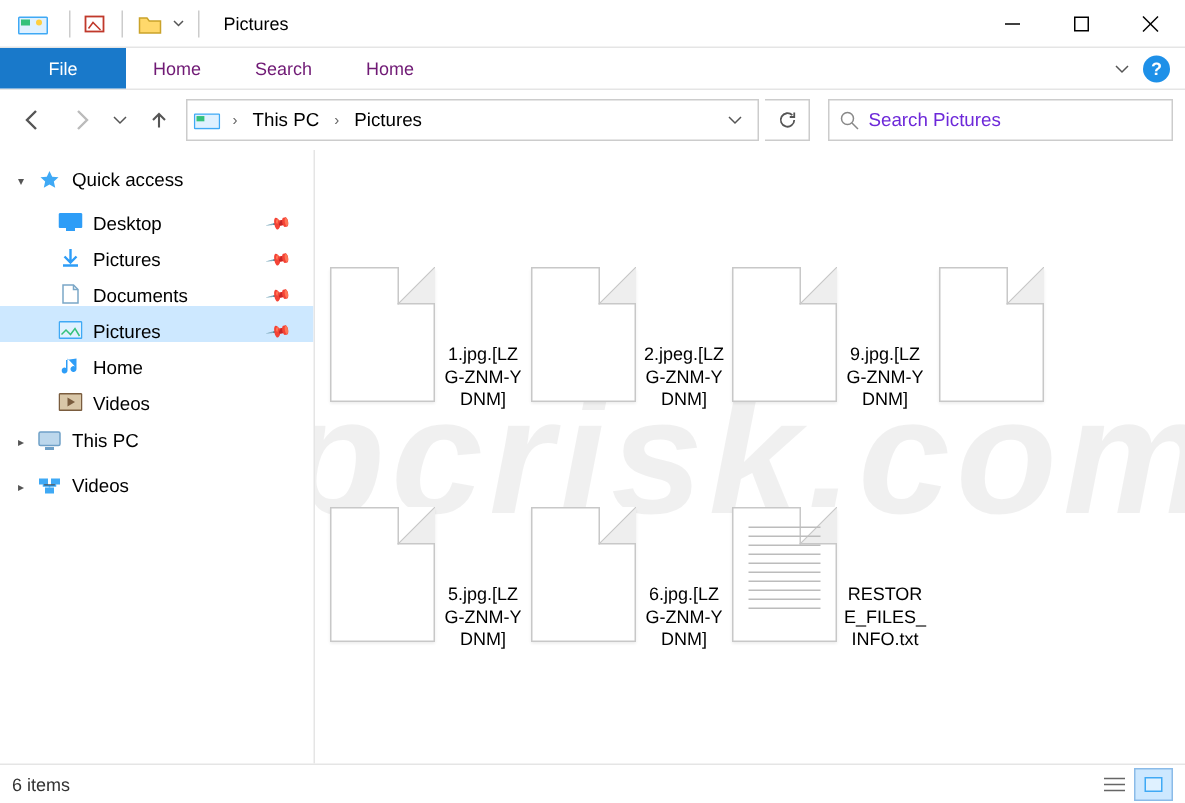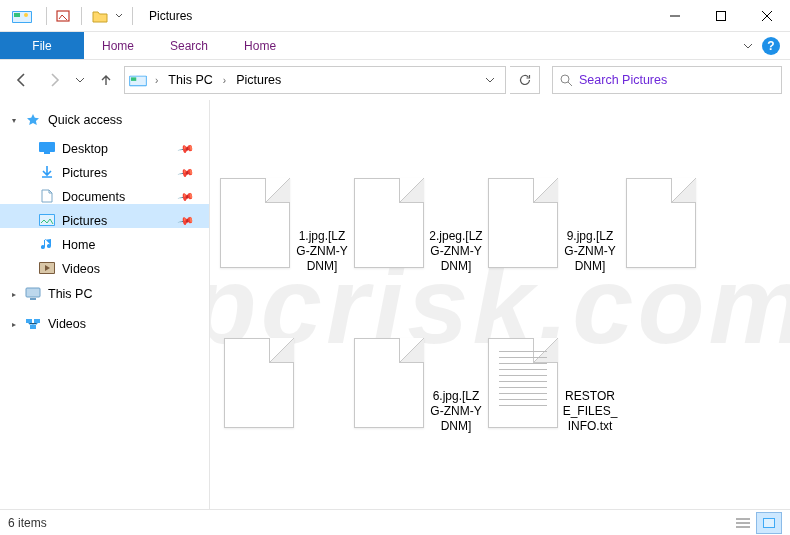--- a/index.html
+++ b/index.html
@@ -322,20 +322,21 @@
       </div>
       <div class="file">
         <div class="thumb">
           <div class="blank-page"></div>
         </div>
       </div>
       <div class="file">
         <div class="thumb">
           <div class="blank-page"></div>
         </div>
+        <div class="fname">5.jpg.[LZG-ZNM-YDNM]</div>
       </div>
       <div class="file">
         <div class="thumb">
           <div class="blank-page"></div>
         </div>
         <div class="fname">6.jpg.[LZG-ZNM-YDNM]</div>
       </div>
       <div class="file">
         <div class="thumb">
           <div class="blank-page">

